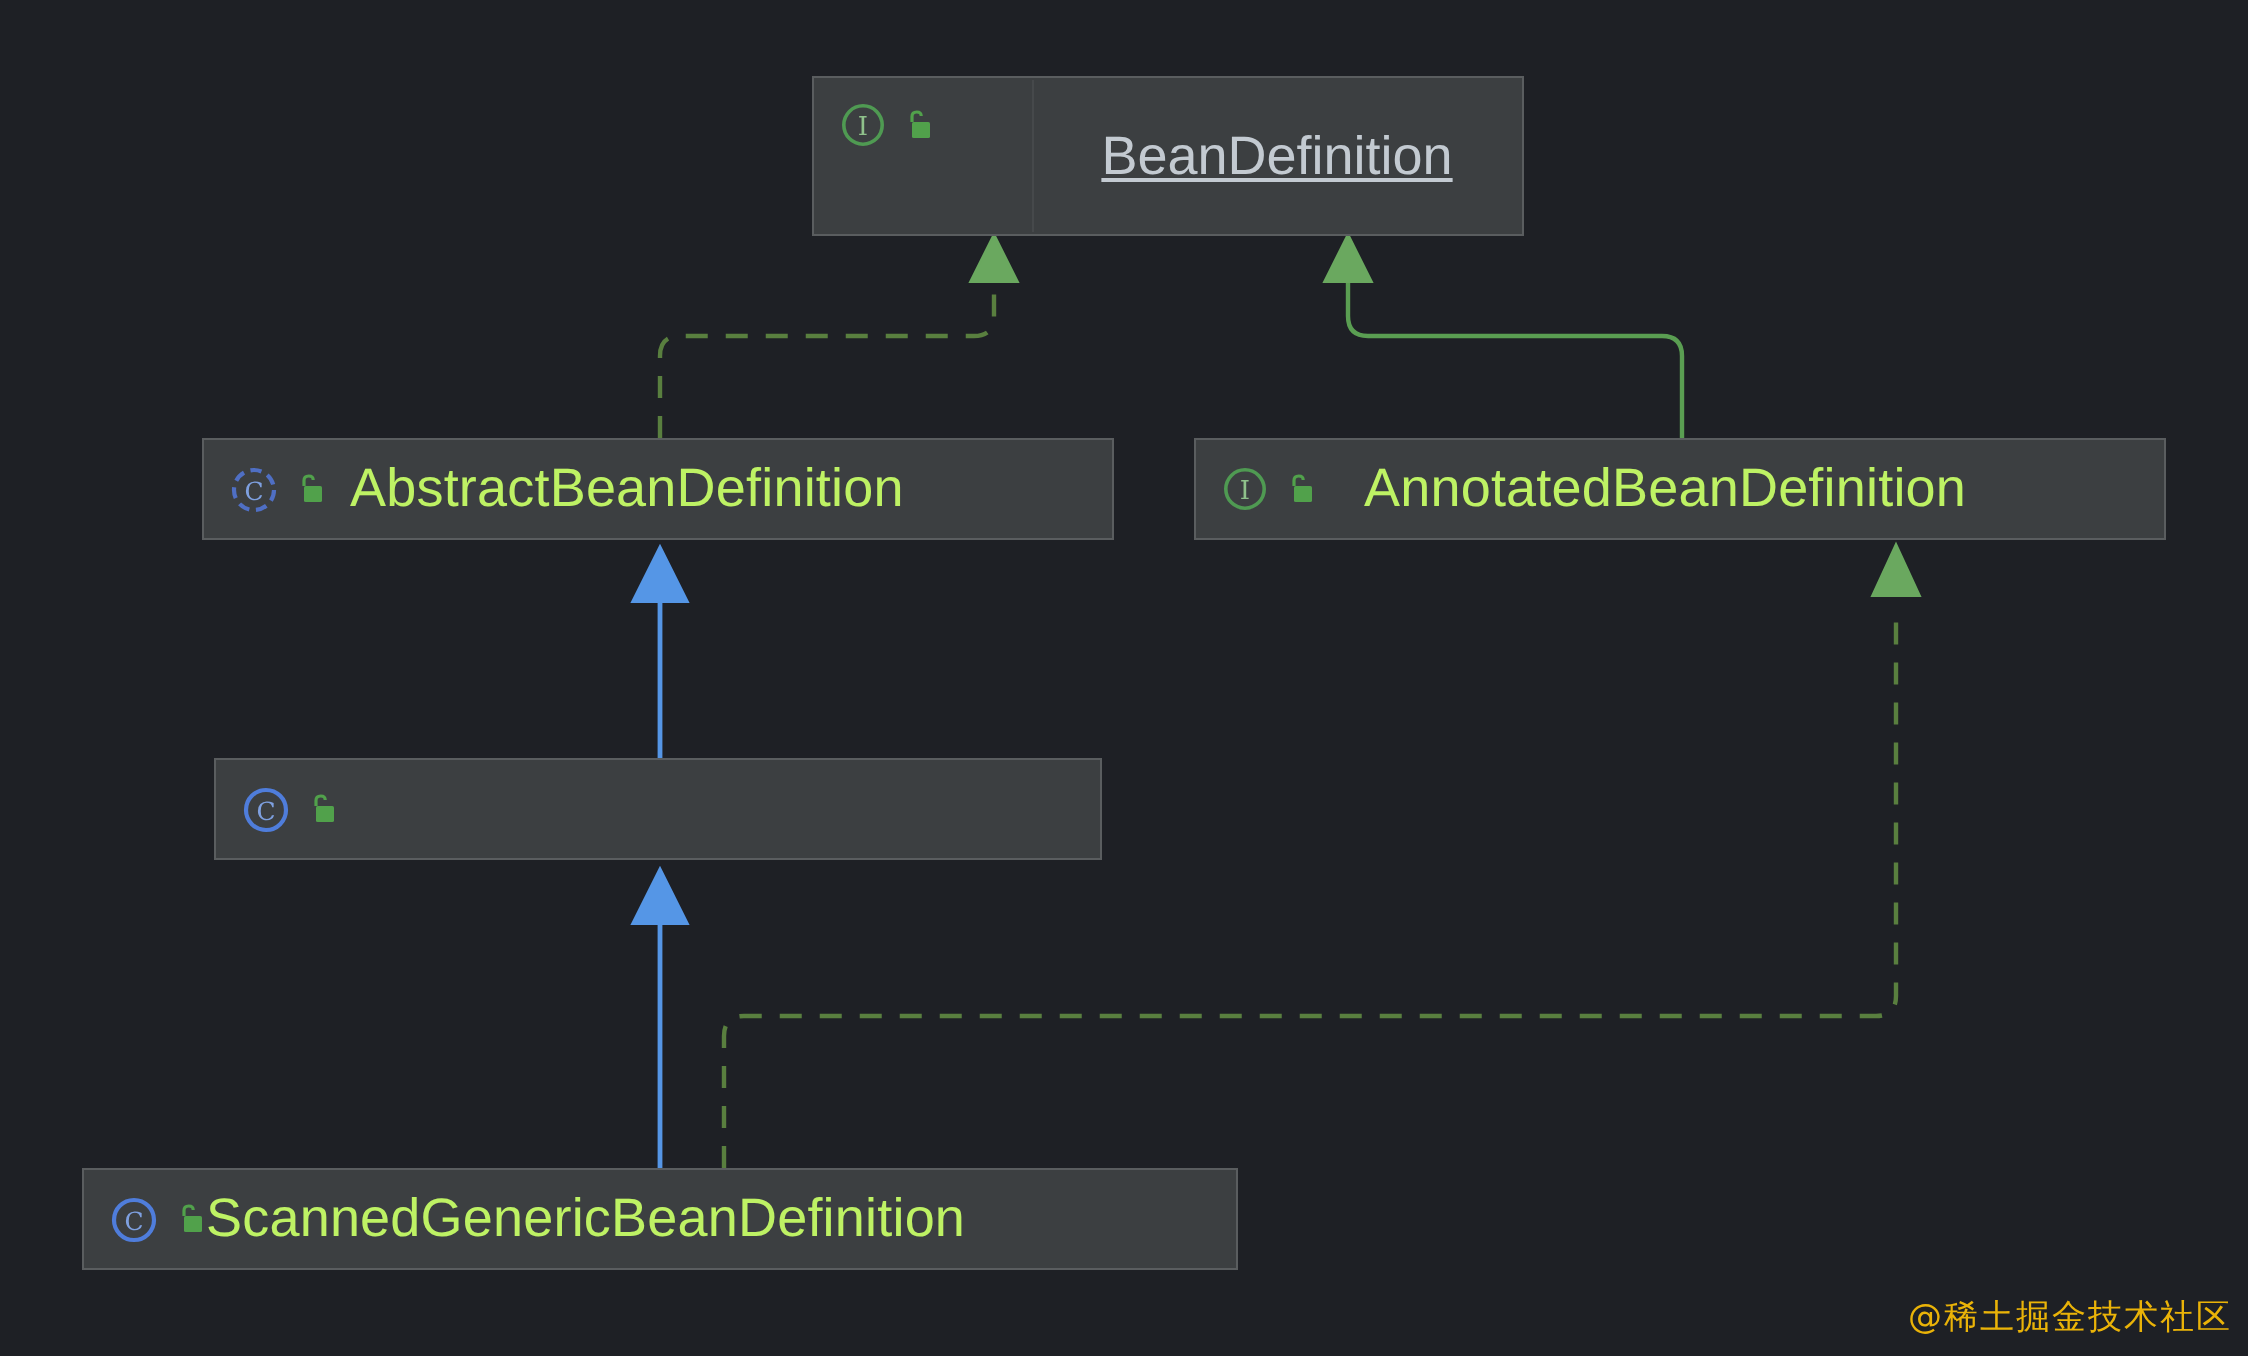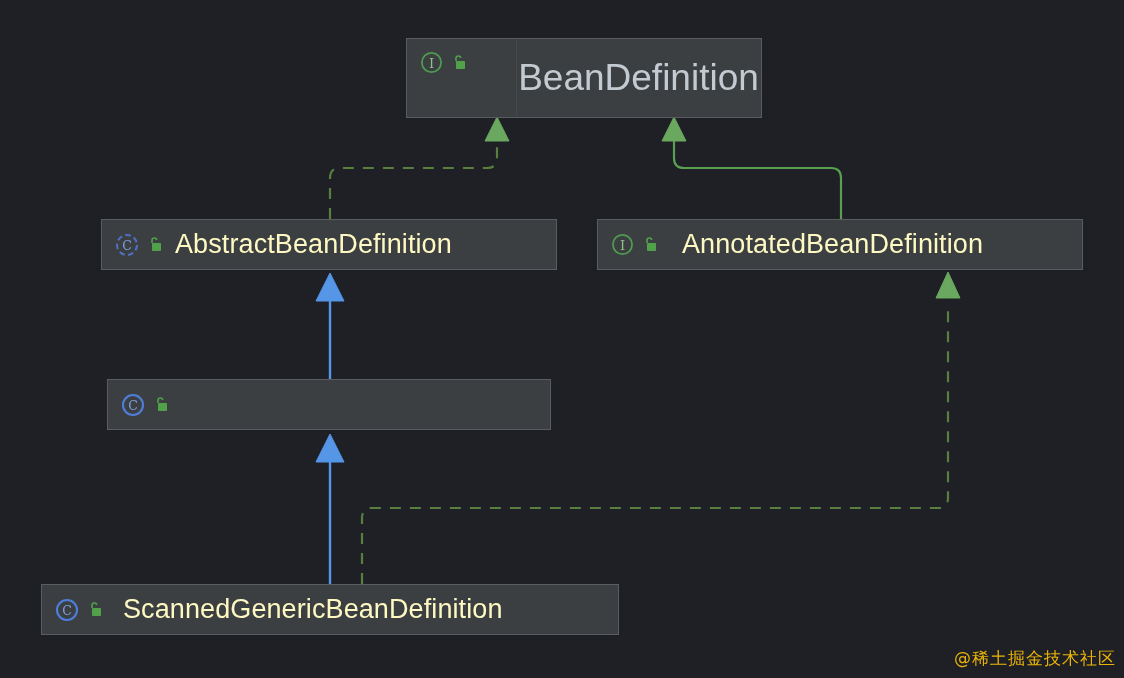--- a/index.html
+++ b/index.html
@@ -46,21 +46,21 @@
     display: flex;
     align-items: center;
     gap: 7px;
     padding-left: 12px;
     flex: 0 0 auto;
   }
 
   .node-label {
     font-size: 27px;
     letter-spacing: 0.1px;
-    color: #fef9c3;
+    color: #bef264;
   }
 
   
   .node.tall {
     display: block;
     padding: 0;
   }
   .node.tall .tall-icons {
     position: absolute;
     left: 12px;
@@ -79,22 +79,23 @@
   }
   .node.tall .tall-label {
     position: absolute;
     left: 109px;
     right: 0;
     top: 0;
     bottom: 0;
     display: flex;
     align-items: center;
     justify-content: center;
-    font-size: 37px;
+    font-size: 27px;
     color: #c3cad1;
+    text-decoration: underline;
   }
 
   .icon-svg { display: block; }
 
   .watermark {
     position: absolute;
     right: 8px;
     bottom: 8px;
     font-size: 17px;
     color: #eab308;
@@ -215,17 +216,17 @@
           <text x="13" y="17.8" text-anchor="middle" font-family="DejaVu Serif, serif" font-size="12.5" fill="#7ea0e0">C</text>
         </svg>
       </span>
       <span>
         <svg class="icon-svg" width="16" height="17" viewBox="0 0 16 17">
           <path d="M5 7 L5 4.2 Q5 2 7.4 2 Q9.6 2 9.6 4" fill="none" stroke="#51a14b" stroke-width="1.6"></path>
           <rect x="5" y="7" width="9" height="8" rx="0.8" fill="#51a14b"></rect>
         </svg>
       </span>
     </div>
-    <div class="node-label" style="margin-left:20px;">ScannedGenericBeanDefinition</div>
+    <div class="node-label" style="margin-left:0;">ScannedGenericBeanDefinition</div>
   </div>
 
   <div class="watermark">@稀土掘金技术社区</div>
 </div>
 
 </body></html>

